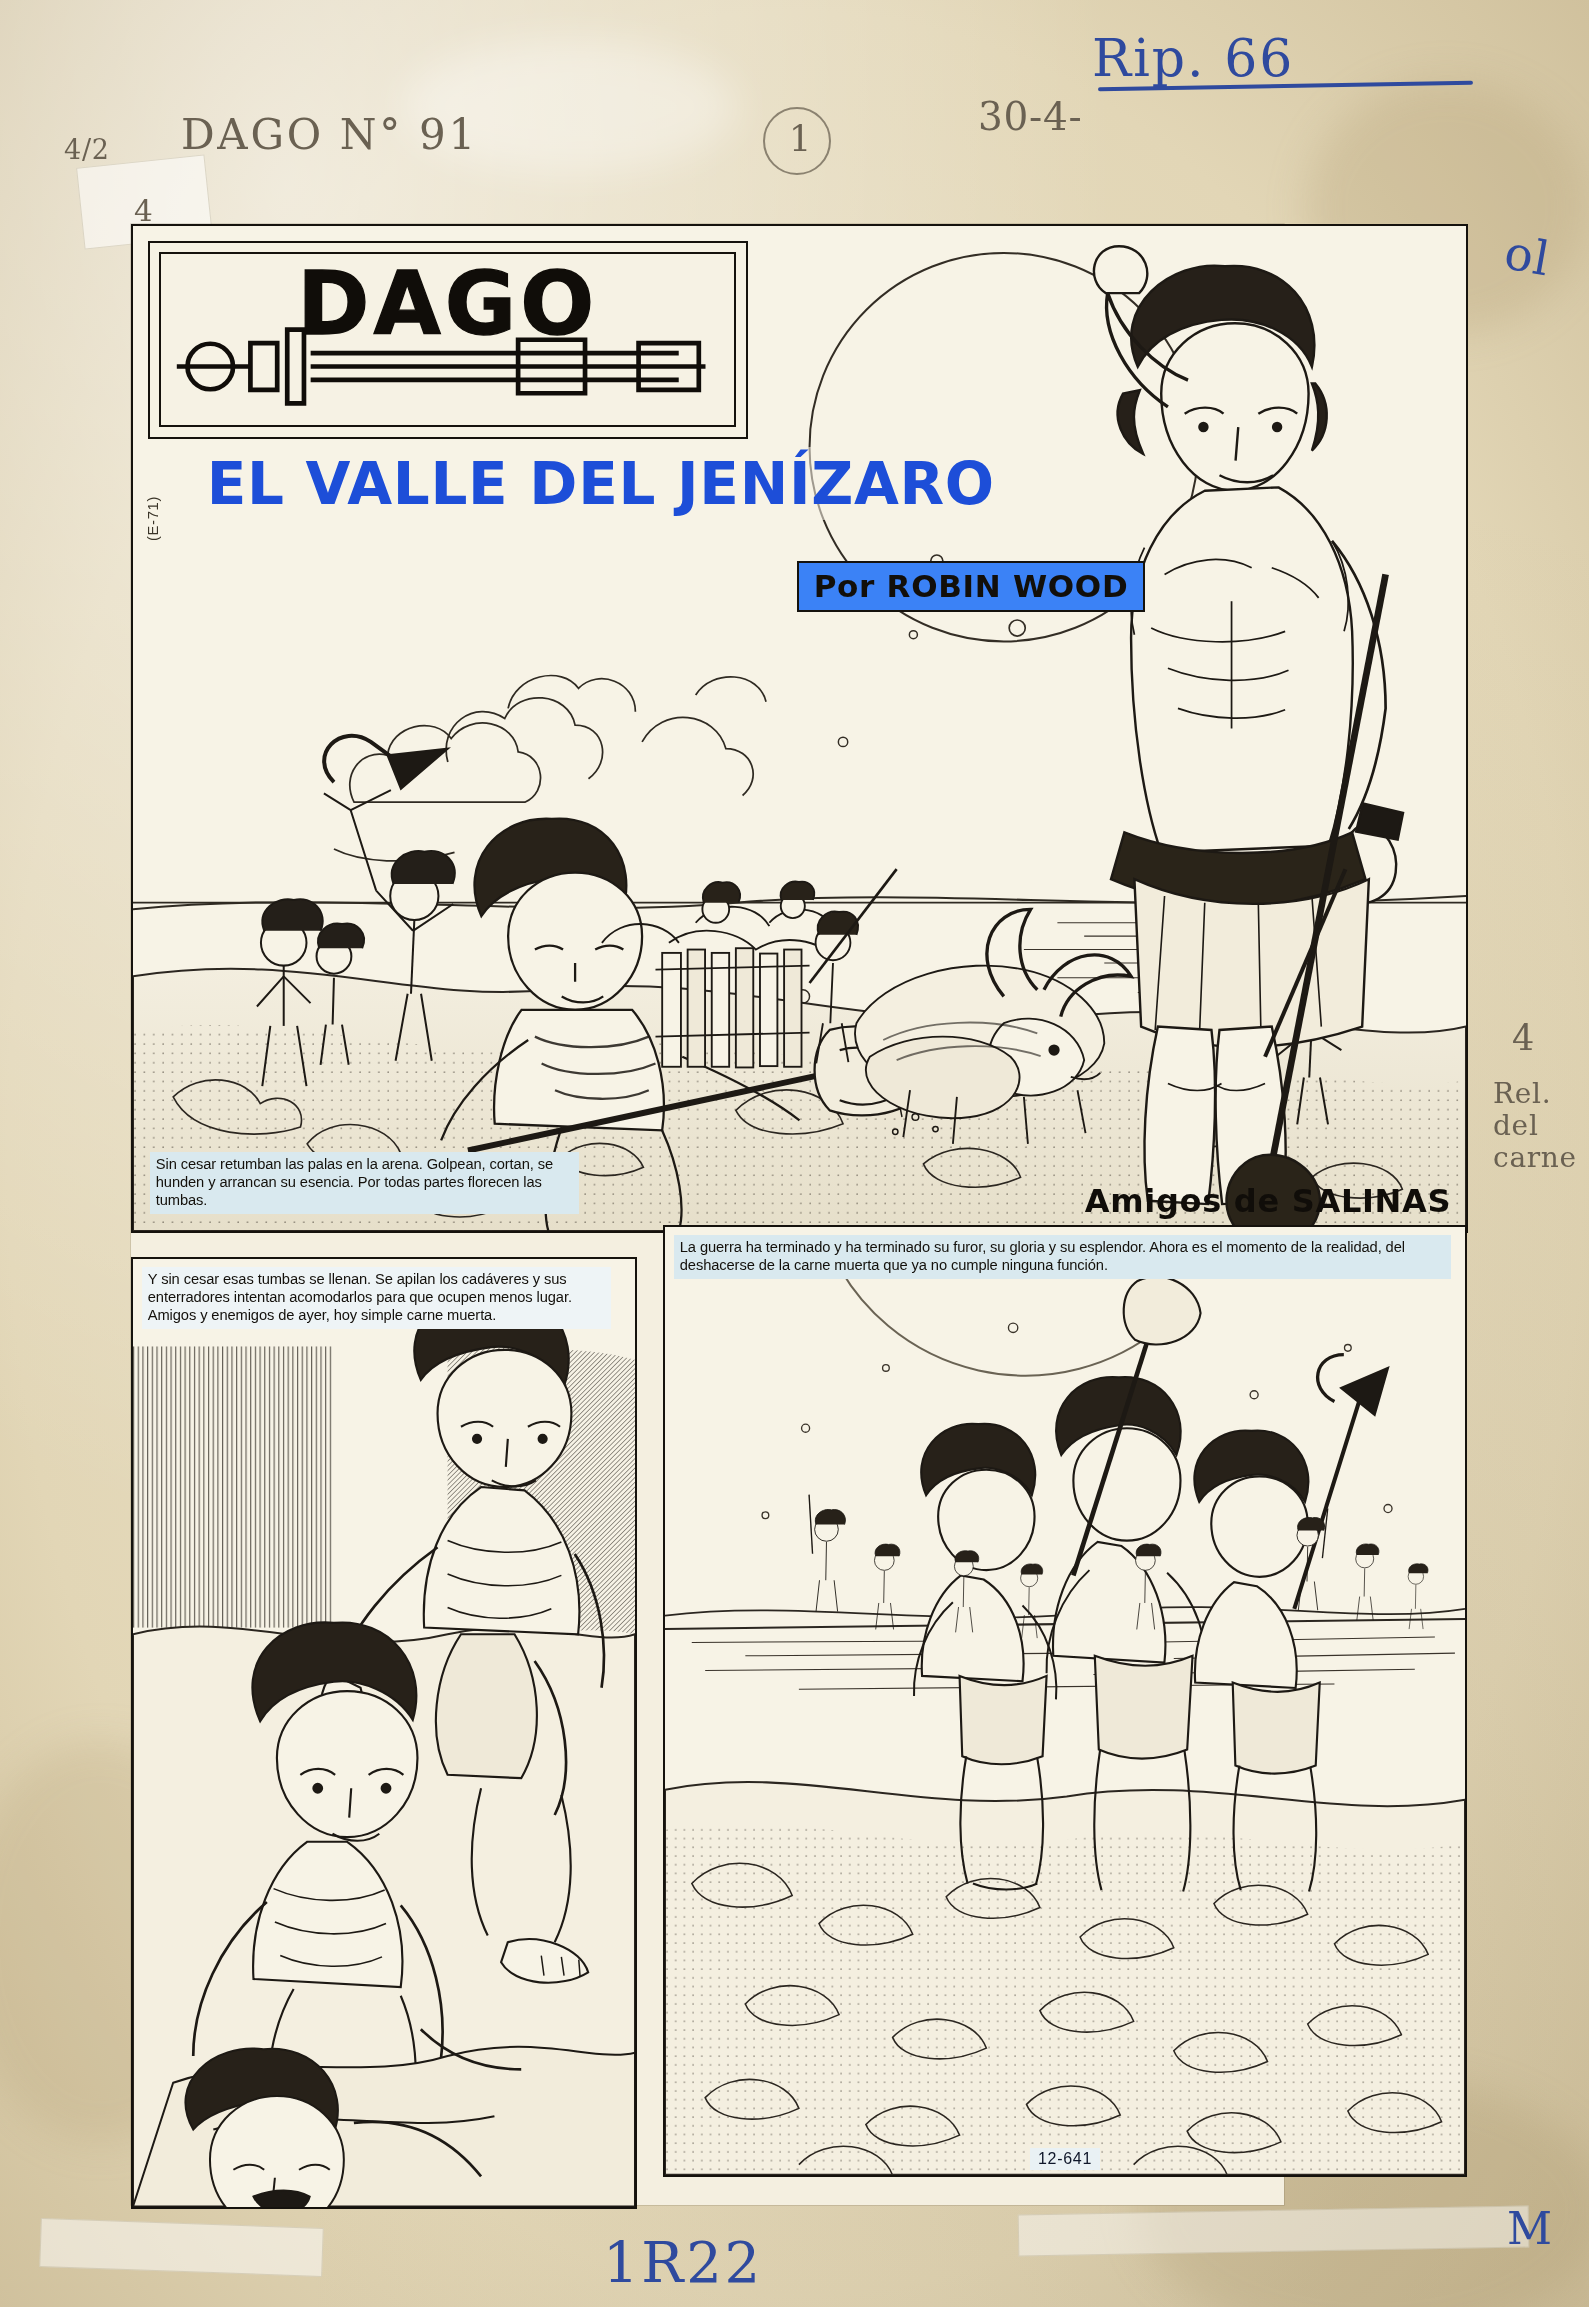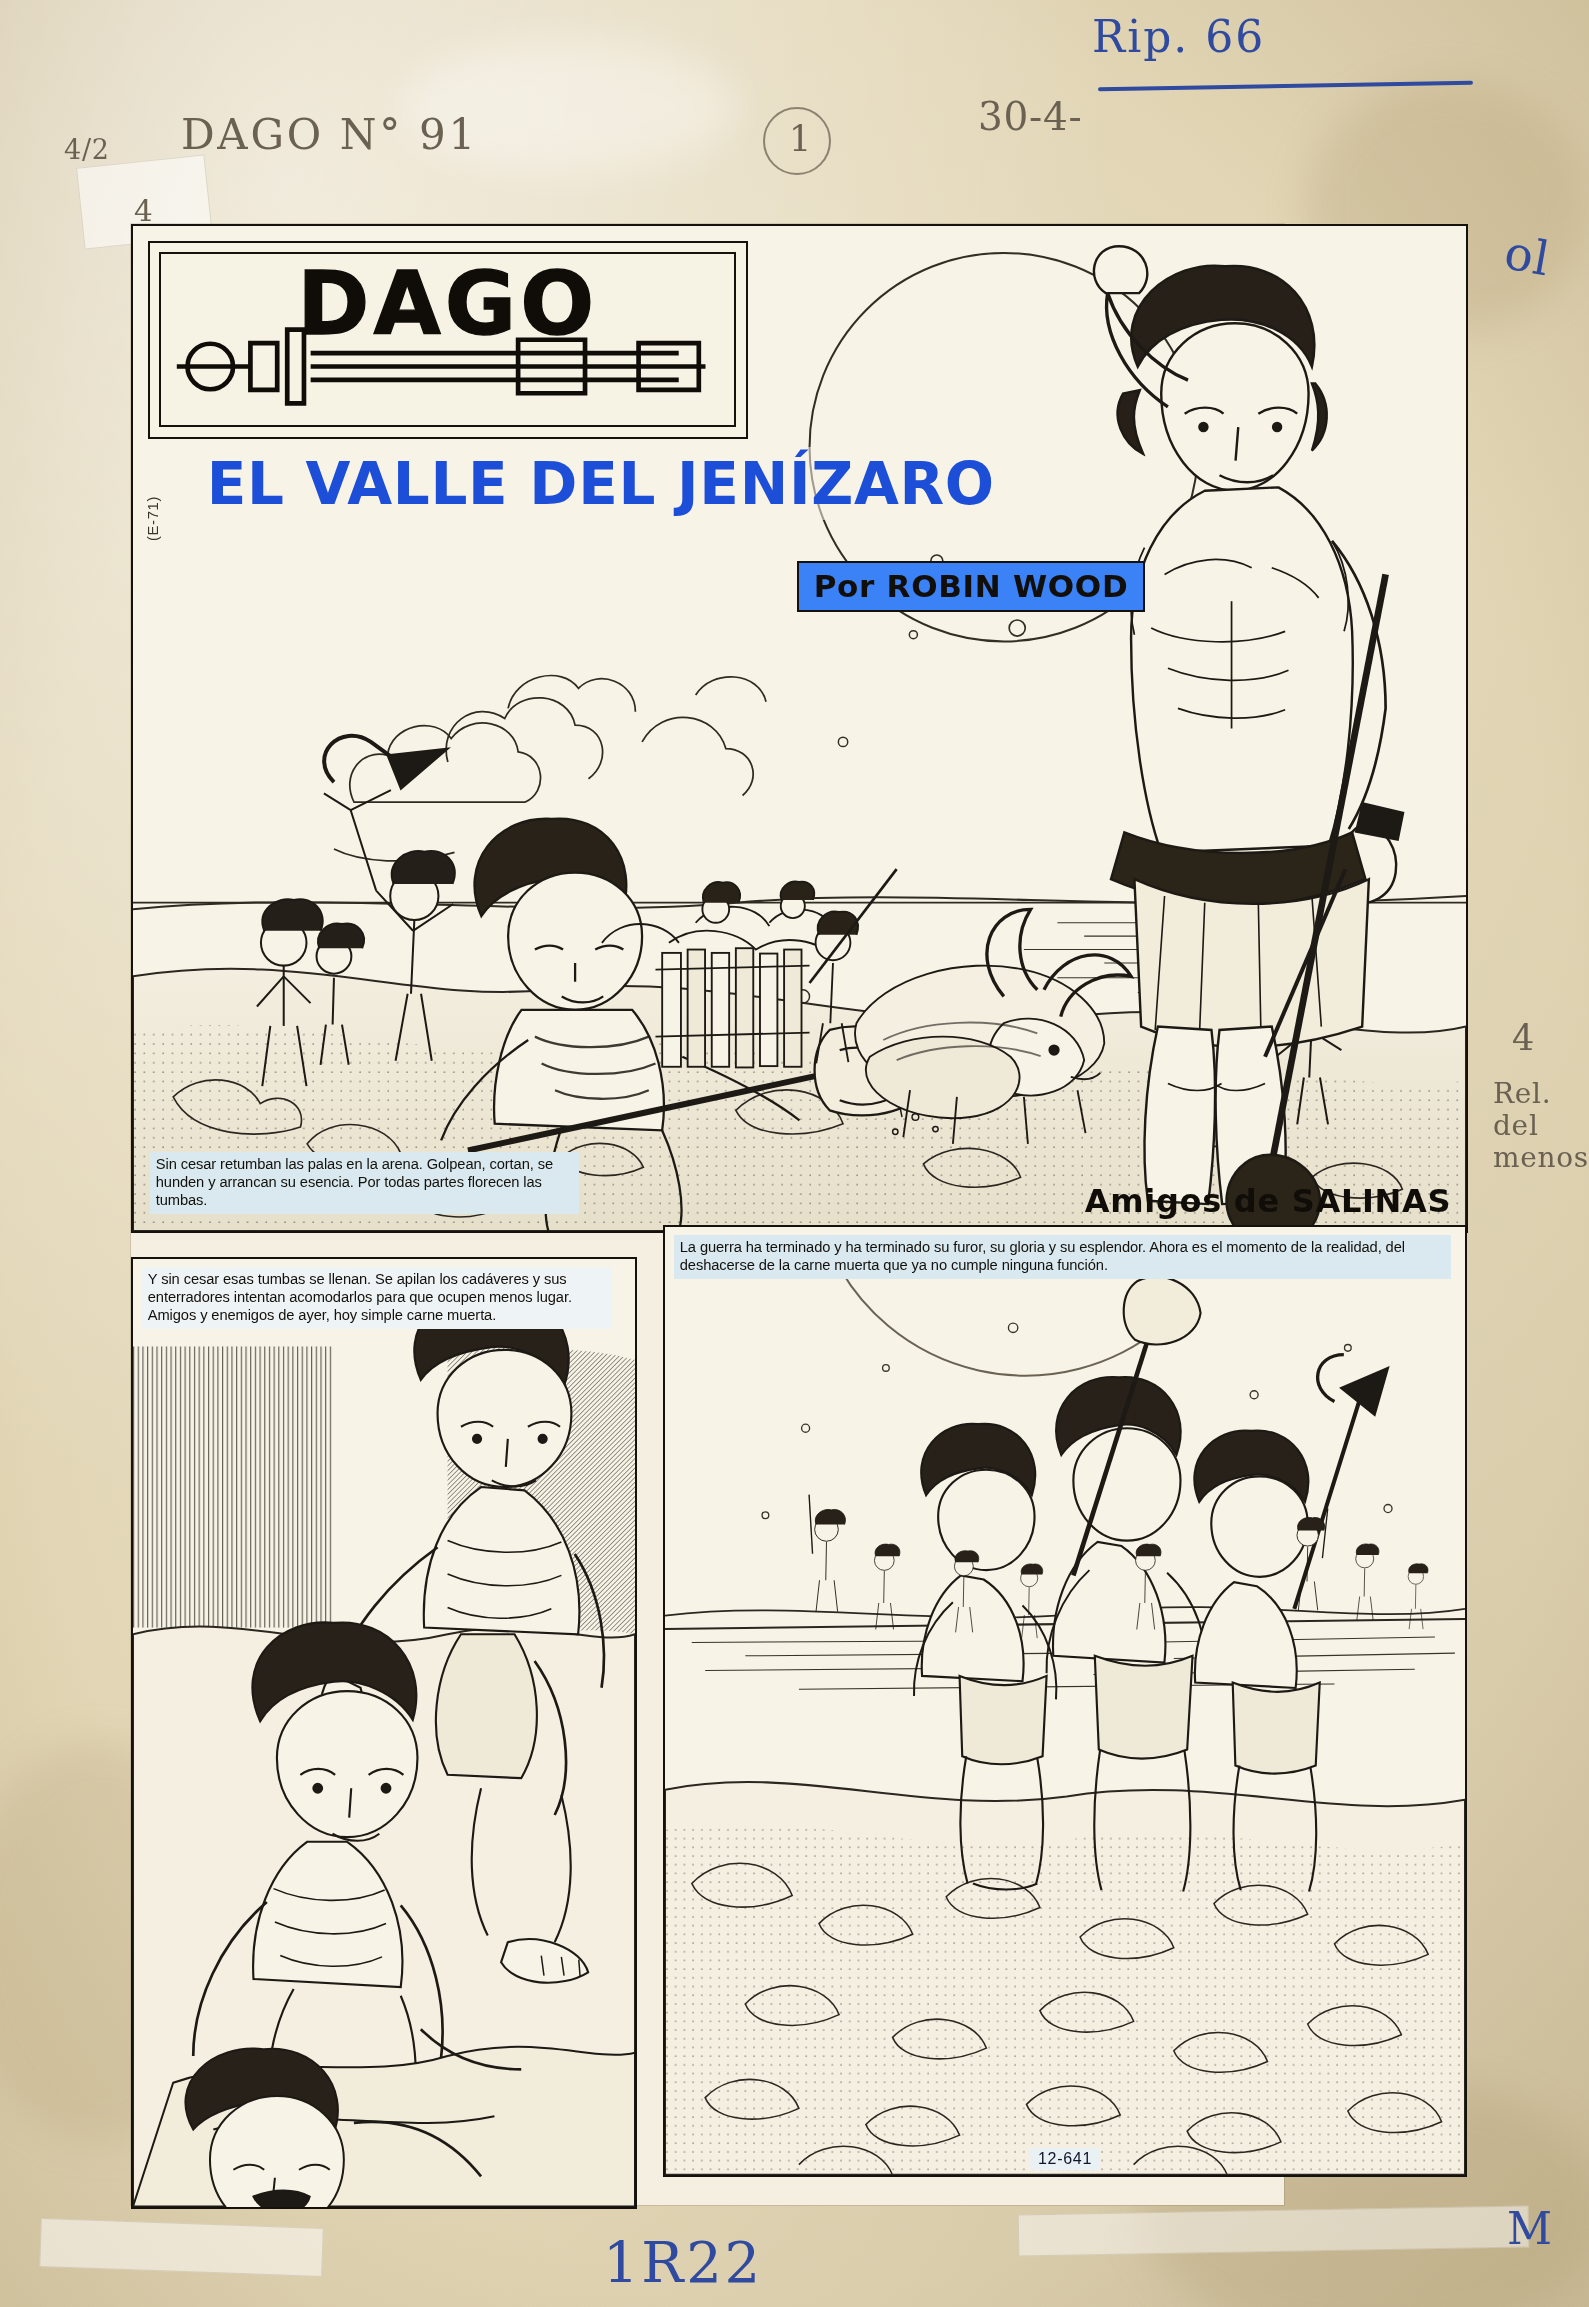--- a/index.html
+++ b/index.html
@@ -143,28 +143,28 @@
 
 <div class="scrib hand pencil" style="left:134px;top:194px;font-size:29.5px;">4</div>
 
 <div class="scrib hand pencil" style="left:181px;top:110px;font-size:42px;letter-spacing:2.7px;">DAGO N° 91</div>
 
 <div style="position:absolute;left:763px;top:107px;width:64px;height:64px;border:2px solid #8b8270;border-radius:50%;"></div>
 <div class="scrib hand pencil" style="left:789px;top:119px;font-size:35px;">1</div>
 
 <div class="scrib hand pencil" style="left:978px;top:94px;font-size:39px;">30-4-</div>
 
-<div class="scrib hand blue" style="left:1092px;top:11px;font-size:44px;letter-spacing:2px;">Rip. 66</div>
+<div class="scrib hand blue" style="left:1092px;top:28px;font-size:52px;letter-spacing:2px;">Rip. 66</div>
 <div style="position:absolute;left:1098px;top:84px;width:375px;height:4px;background:#2f4a9e;border-radius:2.7px;transform:rotate(-1deg);"></div>
 
 <div class="scrib hand blue" style="left:1507px;top:221px;font-size:48px;transform:rotate(12deg);"></div>
 <div class="scrib hand blue" style="left:1505px;top:228px;font-size:47px;transform:rotate(10deg);">ol</div>
 
 <div class="scrib hand pencil" style="left:1512px;top:1018px;font-size:35px;">4</div>
-<div class="scrib hand pencil" style="left:1493px;top:1078px;font-size:28px;line-height:1.15;width:94px;white-space:normal;">Rel. del menos</div>
+<div class="scrib hand pencil" style="left:1493px;top:1078px;font-size:28px;line-height:1.15;width:94px;white-space:normal;">Rel. del carne</div>
 
 <div class="scrib hand blue" style="left:603px;top:2230px;font-size:56px;letter-spacing:2.7px;">1R22</div>
 
 <div class="scrib hand blue" style="left:1507px;top:2203px;font-size:44px;">M</div>
 
 <div id="board">
 
   <div class="frame" id="panel1">
 
     <svg width="1333" height="1005" viewBox="0 0 1990 1500" style="position:absolute;left:0;top:0;">

